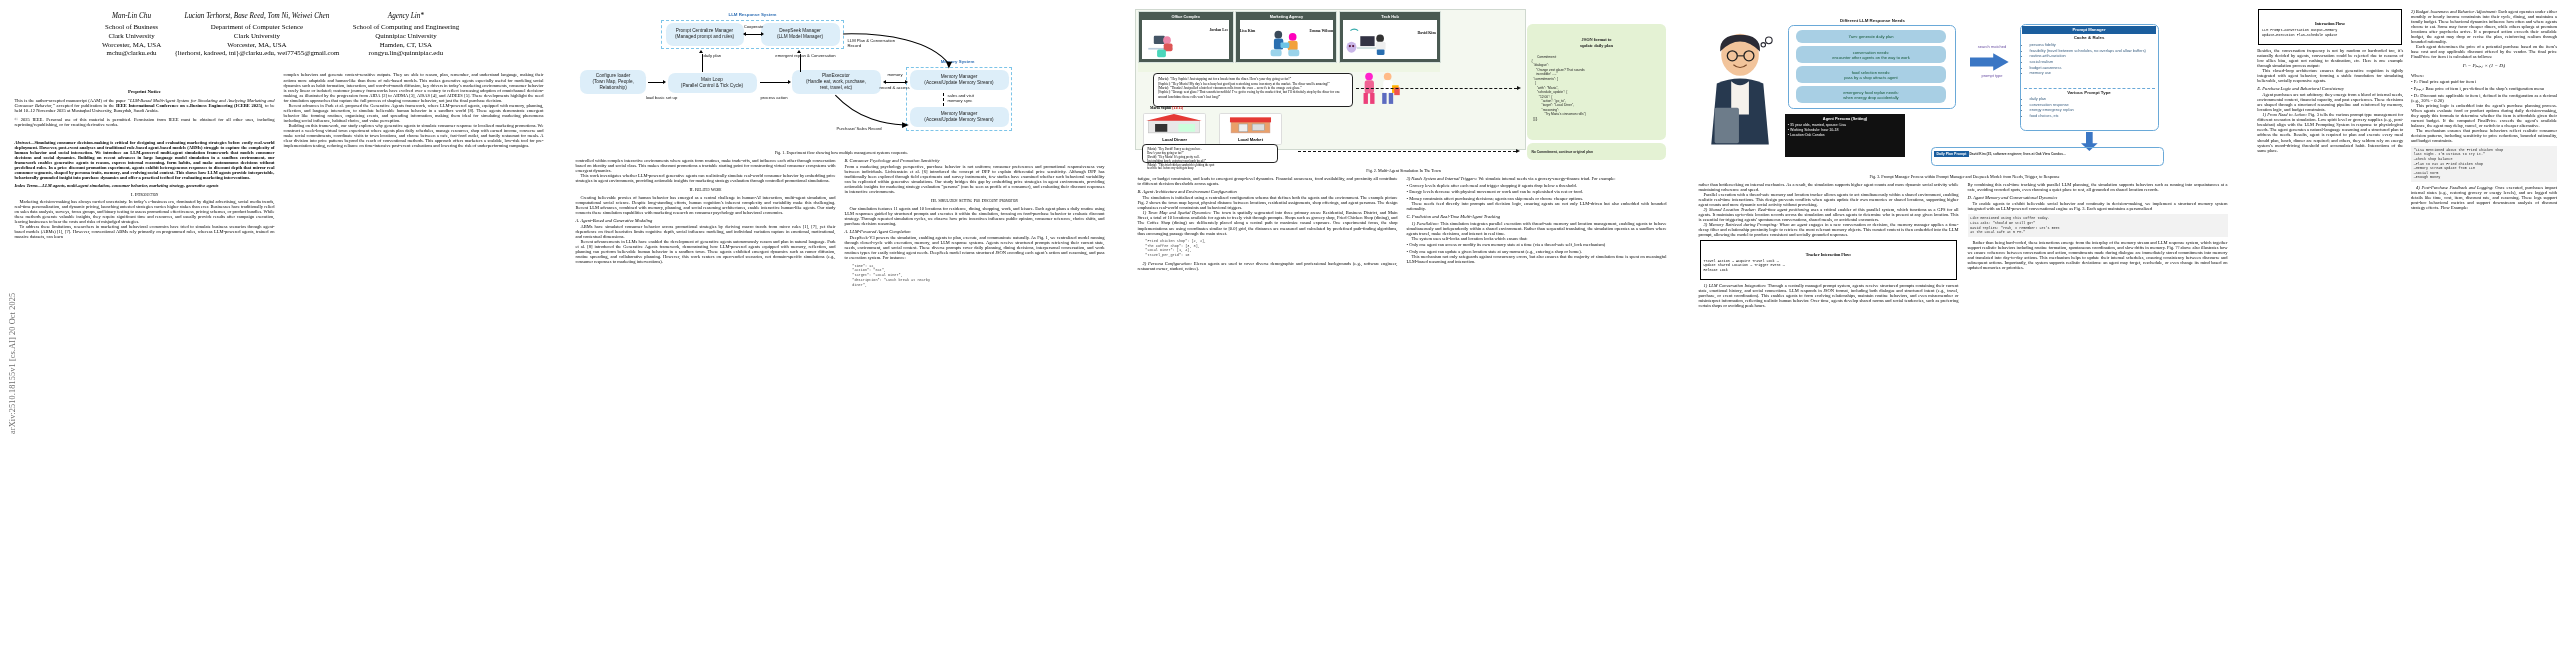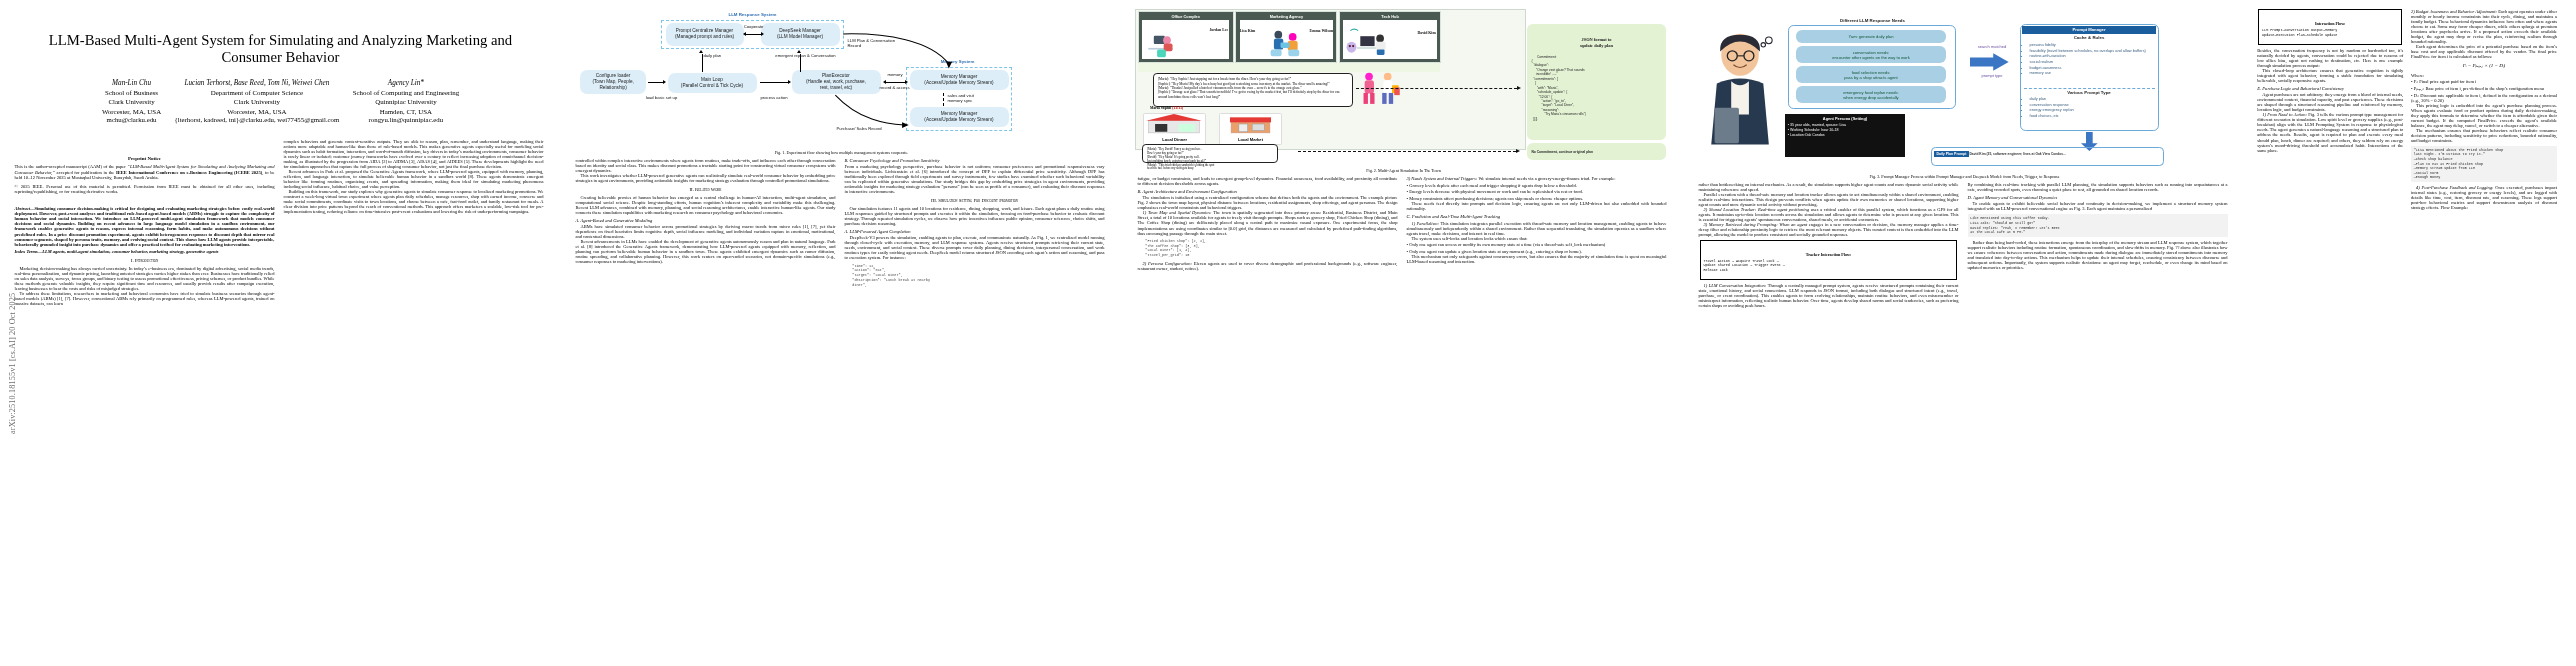--- a/index.html
+++ b/index.html
@@ -98,21 +98,20 @@
     padding:2.2px 2.8px;margin:2.8px 0;white-space:pre;text-indent:0;color:#222;}
   .ul{text-indent:0;margin-top:1.7px;}
 </style>
 </head>
 <body>
 
 <div class="page" id="page1">
 
   <div class="arxiv-stamp">arXiv:2510.18155v1  [cs.AI]  20 Oct 2025</div>
 
-  <div class="ttl">LLM-Based Multi-Agent System for Simulating and Analyzing Marketing and Consumer Behavior</div>
 
   <div class="authors">
     <div class="auth">
       <div class="nm">Man-Lin Chu</div>
       <div>School of Business</div>
       <div>Clark University</div>
       <div>Worcester, MA, USA</div>
       <div class="em">mchu@clarku.edu</div>
     </div>
     <div class="auth">

